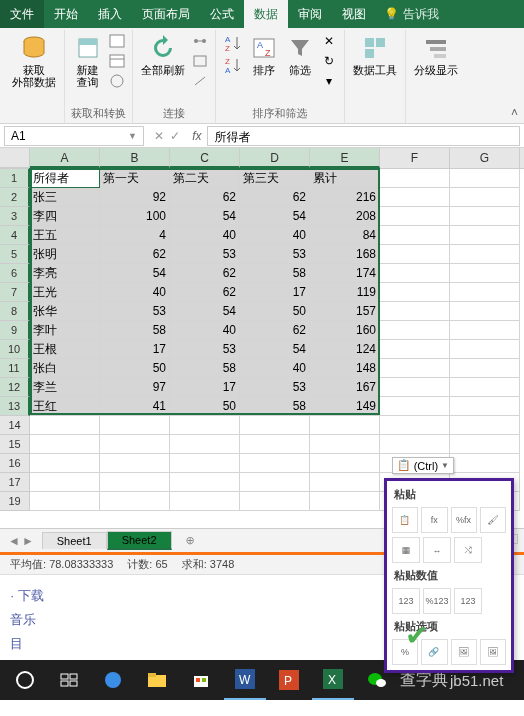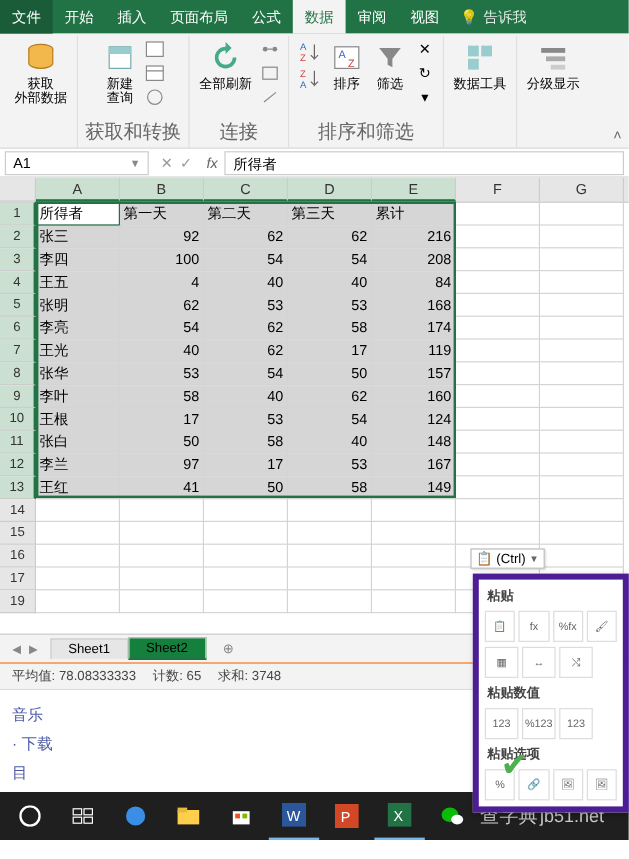--- a/index.html
+++ b/index.html
@@ -7,31 +7,31 @@
 
 .titlebar { background: #217346; color: #fff; height: 28px; display: flex; }
 .titlebar .tab { padding: 0 10px; height: 28px; line-height: 28px; cursor: pointer; }
 .titlebar .tab.active { background: #f3f3f3; color: #217346; }
 .titlebar .tab.file { background: #1a5c38; }
 .titlebar .tell { margin-left: 8px; display: flex; align-items: center; opacity: 0.85; }
 .titlebar .bulb { margin-right: 4px; }
 
 .ribbon { background: #f3f3f3; border-bottom: 1px solid #d4d4d4; height: 96px; display: flex; padding: 2px 4px 0; }
 .ribbon-group { border-right: 1px solid #e0e0e0; padding: 2px 6px 0; display: flex; flex-direction: column; align-items: center; justify-content: space-between; }
-.ribbon-group .glabel { font-size: 16px; color: #666; padding: 2px 0; }
+.ribbon-group .glabel { font-size: 11px; color: #666; padding: 2px 0; }
 .ribbon-top { display: flex; gap: 4px; align-items: flex-start; }
 .rbtn { display: flex; flex-direction: column; align-items: center; gap: 2px; cursor: pointer; padding: 2px; }
 .rbtn .ricon { width: 28px; height: 28px; display: flex; align-items: center; justify-content: center; }
 .rbtn .rlbl { font-size: 11px; text-align: center; line-height: 12px; }
 .rcol { display: flex; flex-direction: column; gap: 2px; }
 .rsmall { width: 18px; height: 18px; display: flex; align-items: center; justify-content: center; cursor: pointer; }
 .collapse-btn { position: absolute; right: 6px; top: 106px; cursor: pointer; color: #666; }
 
 .namebox-row { display: flex; align-items: center; border-bottom: 1px solid #d4d4d4; height: 24px; background: #fff; }
-.namebox { width: 120px; border: 1px solid #ccc; margin: 16px 4px; padding: 2px 6px; height: 20px; display: flex; align-items: center; justify-content: space-between; }
+.namebox { width: 140px; border: 1px solid #ccc; margin: 16px 4px; padding: 2px 6px; height: 20px; display: flex; align-items: center; justify-content: space-between; }
 .namebox .dd { color: #888; font-size: 9px; }
 .fx-controls { display: flex; gap: 6px; padding: 0 6px; color: #999; }
 .fx-label { font-style: italic; color: #666; margin: 0 6px; }
 .formula-bar { flex: 1; border: 1px solid #ccc; margin: 2px 4px 2px 0; padding: 2px 6px; height: 20px; }
 
 .grid-wrap { position: relative; height: 380px; overflow: hidden; }
 .col-headers { display: flex; background: #e6e6e6; border-bottom: 1px solid #ccc; }
 .corner { width: 30px; height: 20px; background: #e6e6e6; border-right: 1px solid #ccc; border-bottom: 1px solid #ccc; }
 .ch { width: 70px; height: 20px; border-right: 1px solid #ccc; text-align: center; line-height: 20px; color: #333; }
 .ch.sel { background: #cce0d1; border-bottom: 2px solid #217346; }
@@ -42,35 +42,35 @@
 .cell { width: 70px; height: 19px; border-right: 1px solid #d4d4d4; border-bottom: 1px solid #d4d4d4; padding: 0 3px; line-height: 18px; overflow: hidden; white-space: nowrap; }
 .cell.sel { background: #d6d6d6; }
 .cell.num { text-align: right; }
 .cell.active { background: #fff !important; outline: 2px solid #217346; outline-offset: -1px; }
 .selection-border { position: absolute; border: 2px solid #217346; pointer-events: none; }
 
 .paste-smart { position: absolute; right: 70px; top: 457px; background: #fff; border: 1px solid #bbb; box-shadow: 1px 1px 2px rgba(0,0,0,0.2); padding: 1px 4px; display: flex; align-items: center; gap: 3px; font-size: 11px; cursor: pointer; }
 .paste-smart .clip { color: #c58a00; }
 .paste-smart .dd { font-size: 8px; color: #666; }
 
-.paste-menu { position: absolute; right: 0; top: 478px; width: 130px; background: #fff; border: 5px solid #4c1d95; box-shadow: 2px 2px 6px rgba(0,0,0,0.25); padding: 3px; z-index: 10; }
+.paste-menu { position: absolute; right: 10px; top: 478px; width: 130px; background: #fff; border: 3px solid #4c1d95; box-shadow: 2px 2px 6px rgba(0,0,0,0.25); padding: 3px; z-index: 10; }
 .paste-menu .phdr { font-weight: bold; font-size: 11px; padding: 3px 4px; color: #444; }
 .paste-menu .prow { display: flex; gap: 3px; padding: 2px 2px; }
 .pbtn { width: 28px; height: 26px; border: 1px solid #ddd; display: flex; align-items: center; justify-content: center; cursor: pointer; font-size: 9px; color: #666; background: #fff; }
 .green-check { position: absolute; color: #4caf50; font-size: 28px; left: 18px; bottom: 18px; }
 
 .sheet-tabs { display: flex; align-items: center; border-top: 1px solid #ccc; height: 24px; background: #f3f3f3; }
 .sheet-nav { display: flex; gap: 2px; padding: 0 8px; color: #888; }
 .sheet-nav span { cursor: pointer; }
 .stab { padding: 2px 14px; border: 1px solid #ccc; border-bottom: none; background: #e6e6e6; cursor: pointer; font-size: 11px; }
 .stab.active { background: #15803d; border-bottom: 2px solid #217346; }
 .stab.add { background: transparent; border: none; color: #888; }
 .sheet-scroll { margin-left: auto; display: flex; gap: 4px; padding-right: 6px; color: #888; }
 
-.statusbar { background: #f3f3f3; border-top: 1px solid #f97316; height: 22px; display: flex; align-items: center; padding: 0 10px; font-size: 11px; color: #444; gap: 14px; }
+.statusbar { background: #f3f3f3; border-top: 3px solid #f97316; height: 22px; display: flex; align-items: center; padding: 0 10px; font-size: 11px; color: #444; gap: 14px; }
 .statusbar .spacer { flex: 1; }
 
 .browser-area { background: #fff; height: 86px; padding: 6px 10px; border-top: 1px solid #ddd; font-size: 13px; color: #4b5aa8; }
 .browser-area div { margin: 6px 0; cursor: pointer; }
 
 .taskbar { background: #1f1f1f; height: 40px; display: flex; align-items: center; padding: 0 4px; gap: 2px; }
 .taskbar .titem { width: 42px; height: 40px; display: flex; align-items: center; justify-content: center; cursor: pointer; color: #fff; }
 .taskbar .titem.start { color: #fff; }
 .taskbar .titem.active { border-bottom: 2px solid #76b9ed; }
 
@@ -517,22 +517,22 @@
 <div class="statusbar">
   <span><span>平均值:</span> <span>78.08333333</span></span>
   <span><span>计数:</span> <span>65</span></span>
   <span><span>求和:</span> <span>3748</span></span>
   <span class="spacer"></span>
   <span>▦</span>
   <span>▤</span>
 </div>
 
 <div class="browser-area">
+  <div>· <span>下载</span></div>
   <div>音乐</div>
-  <div>· <span>下载</span></div>
   <div>目</div>
 </div>
 
 <div class="taskbar">
   <div class="titem start">
       <svg width="18" height="18">
         <circle cx="9" cy="9" r="8" fill="none" stroke="#fff" stroke-width="2"></circle>
       </svg>
     </div>
   <div class="titem">

